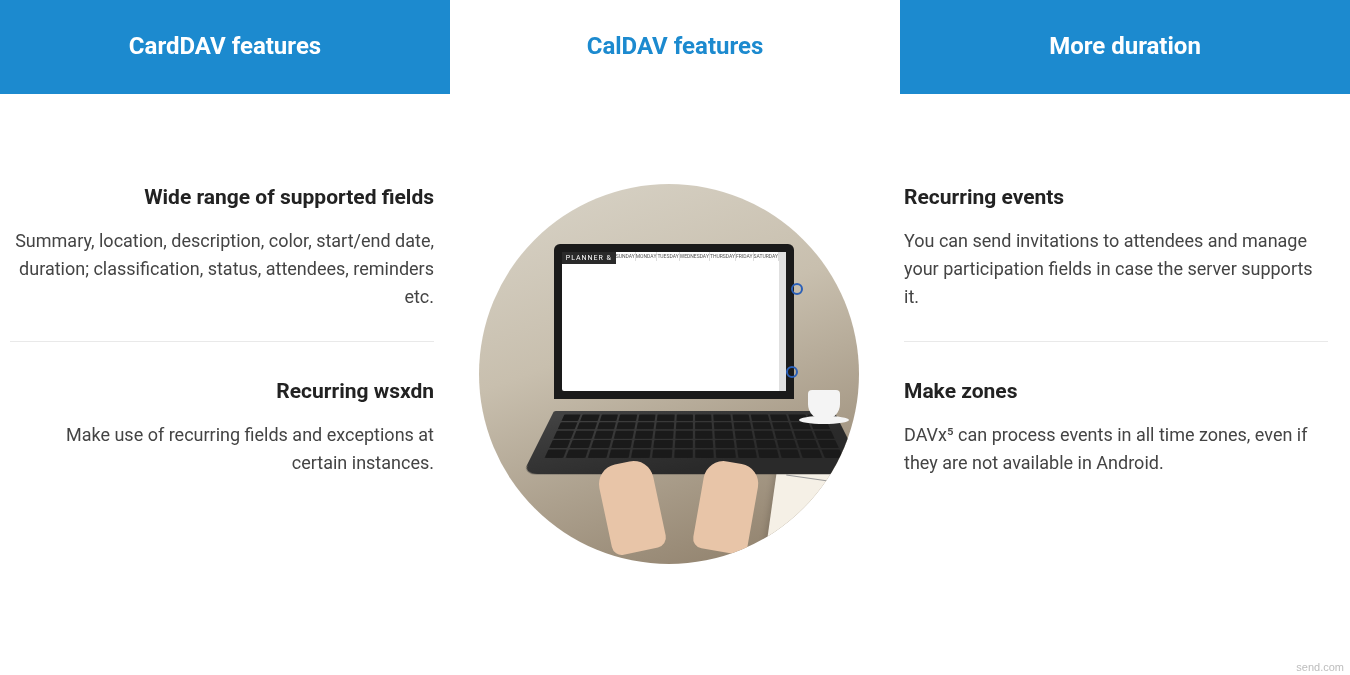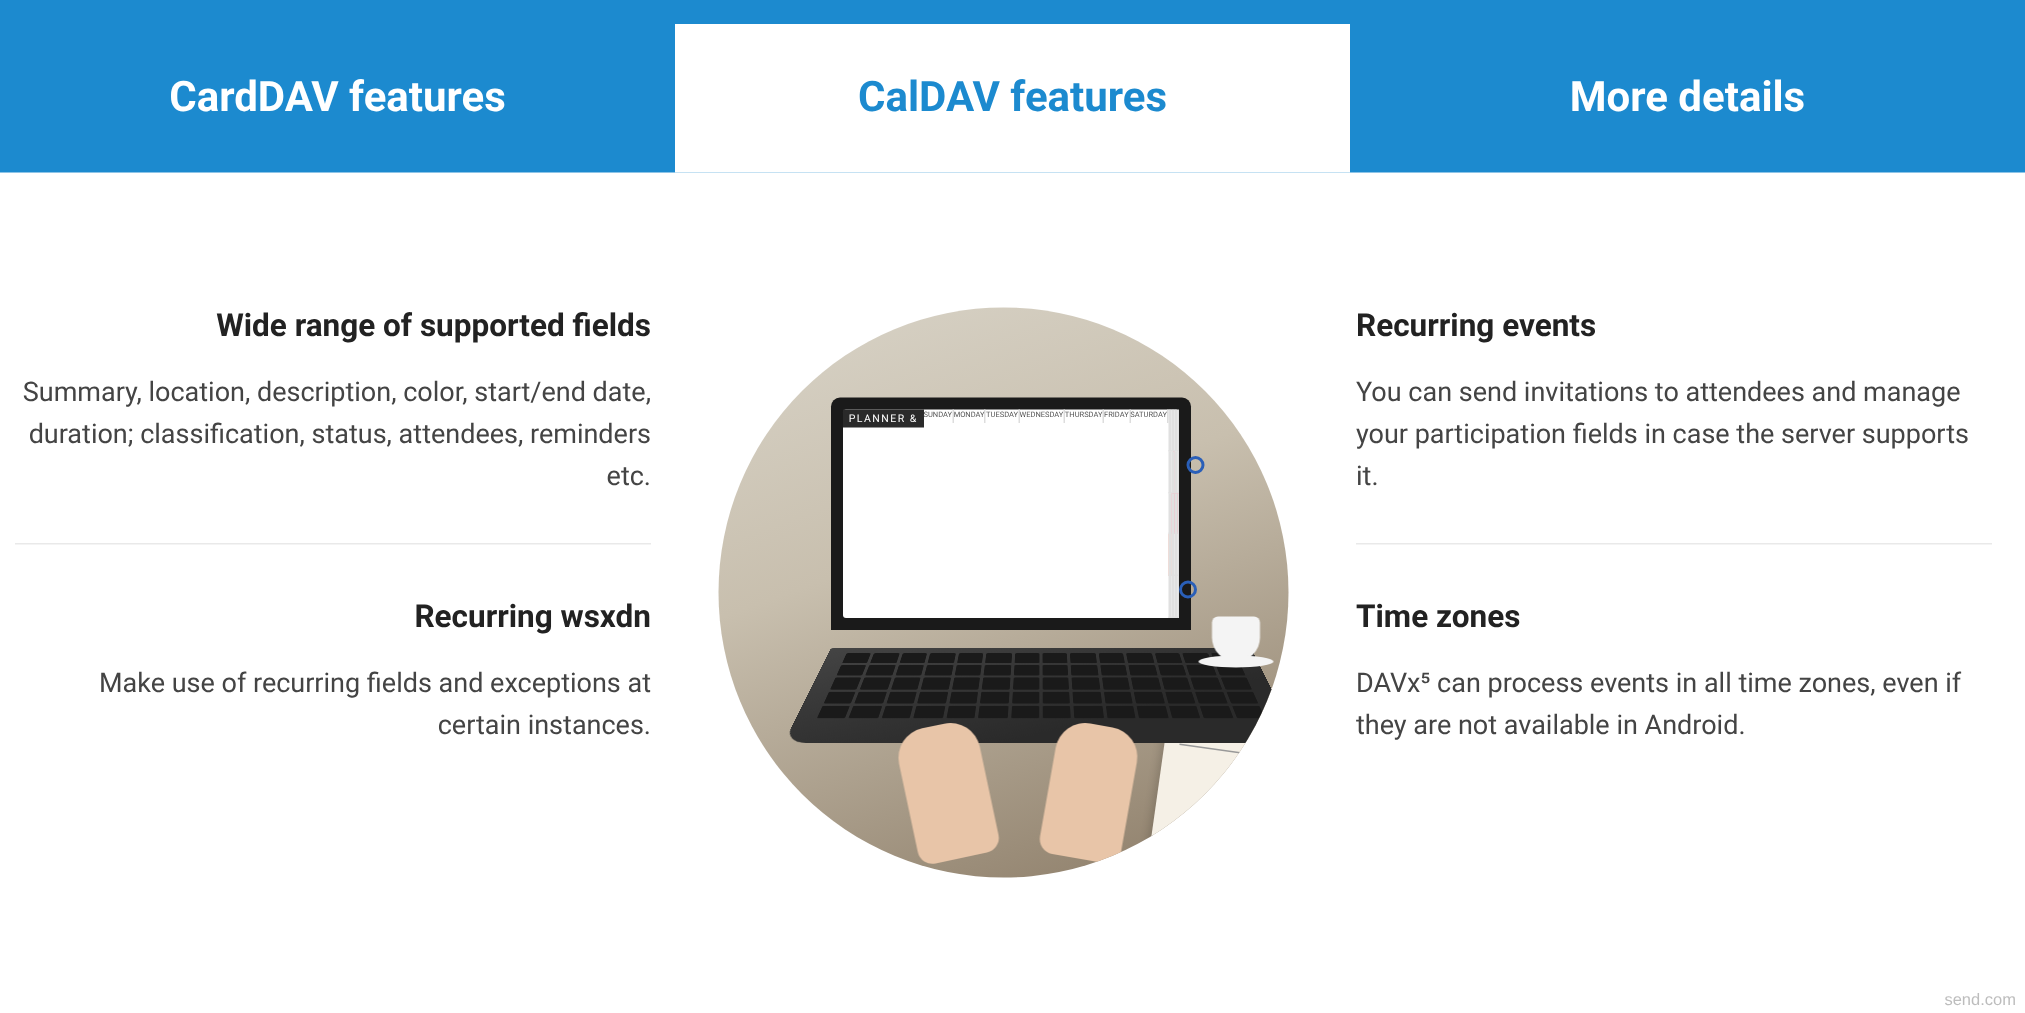--- a/index.html
+++ b/index.html
@@ -14,25 +14,24 @@
     }
     .tabs {
       display: flex;
       width: 100%;
       background: #1c8acf;
     }
     .tab {
       flex: 1;
       text-align: center;
       padding: 32px 0 34px 0;
-      font-size: 28px;
+      font-size: 24px;
       font-weight: 700;
       color: #ffffff;
       cursor: pointer;
-      margin-top: 16px;
     }
     .tab.active {
       background: #ffffff;
       color: #1c8acf;
     }
     .content {
       display: flex;
       width: 100%;
       padding: 90px 12px 0 0;
     }
@@ -214,21 +213,21 @@
       color: #bdbdbd;
       font-family: Arial, sans-serif;
     }
   </style>
 </head>
 <body>
 
 <div class="tabs">
   <div class="tab">CardDAV features</div>
   <div class="tab active">CalDAV features</div>
-  <div class="tab">More details</div>
+  <div class="tab">More duration</div>
 </div>
 
 <div class="content">
 
   <div class="col left">
     <div class="feature">
       <div class="feature-title">Wide range of supported fields</div>
       <div class="feature-desc">Summary, location, description, color, start/end date, duration; classification, status, attendees, reminders etc.</div>
     </div>
     <div class="feature">
@@ -377,20 +376,20 @@
       </div>
     </div>
   </div>
 
   <div class="col right">
     <div class="feature">
       <div class="feature-title">Recurring events</div>
       <div class="feature-desc">You can send invitations to attendees and manage your participation fields in case the server supports it.</div>
     </div>
     <div class="feature">
-      <div class="feature-title">Time zones</div>
+      <div class="feature-title">Make zones</div>
       <div class="feature-desc">DAVx⁵ can process events in all time zones, even if they are not available in Android.</div>
     </div>
   </div>
 
 </div>
 
 <div class="watermark">send.com</div>
 
 </body></html>

